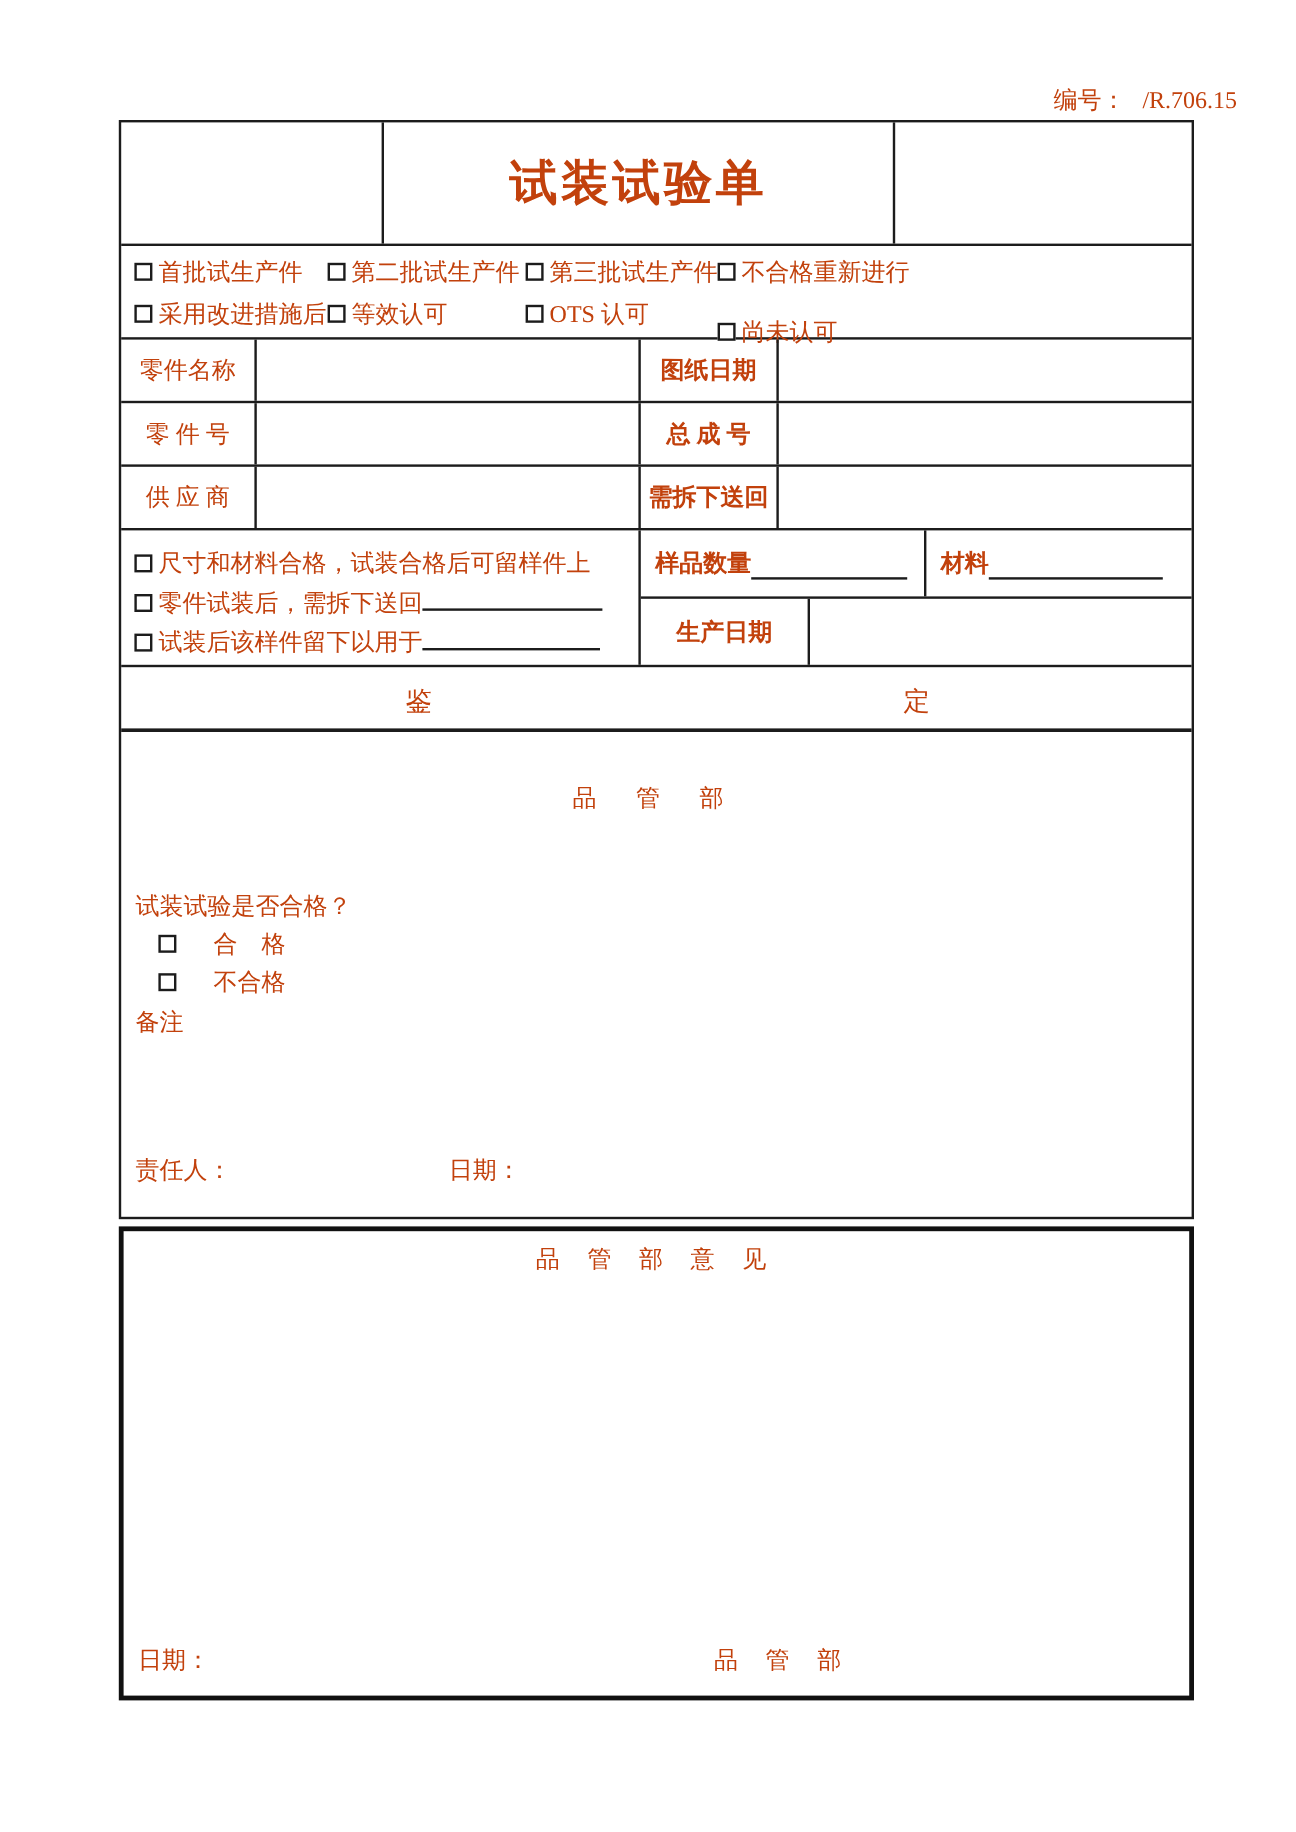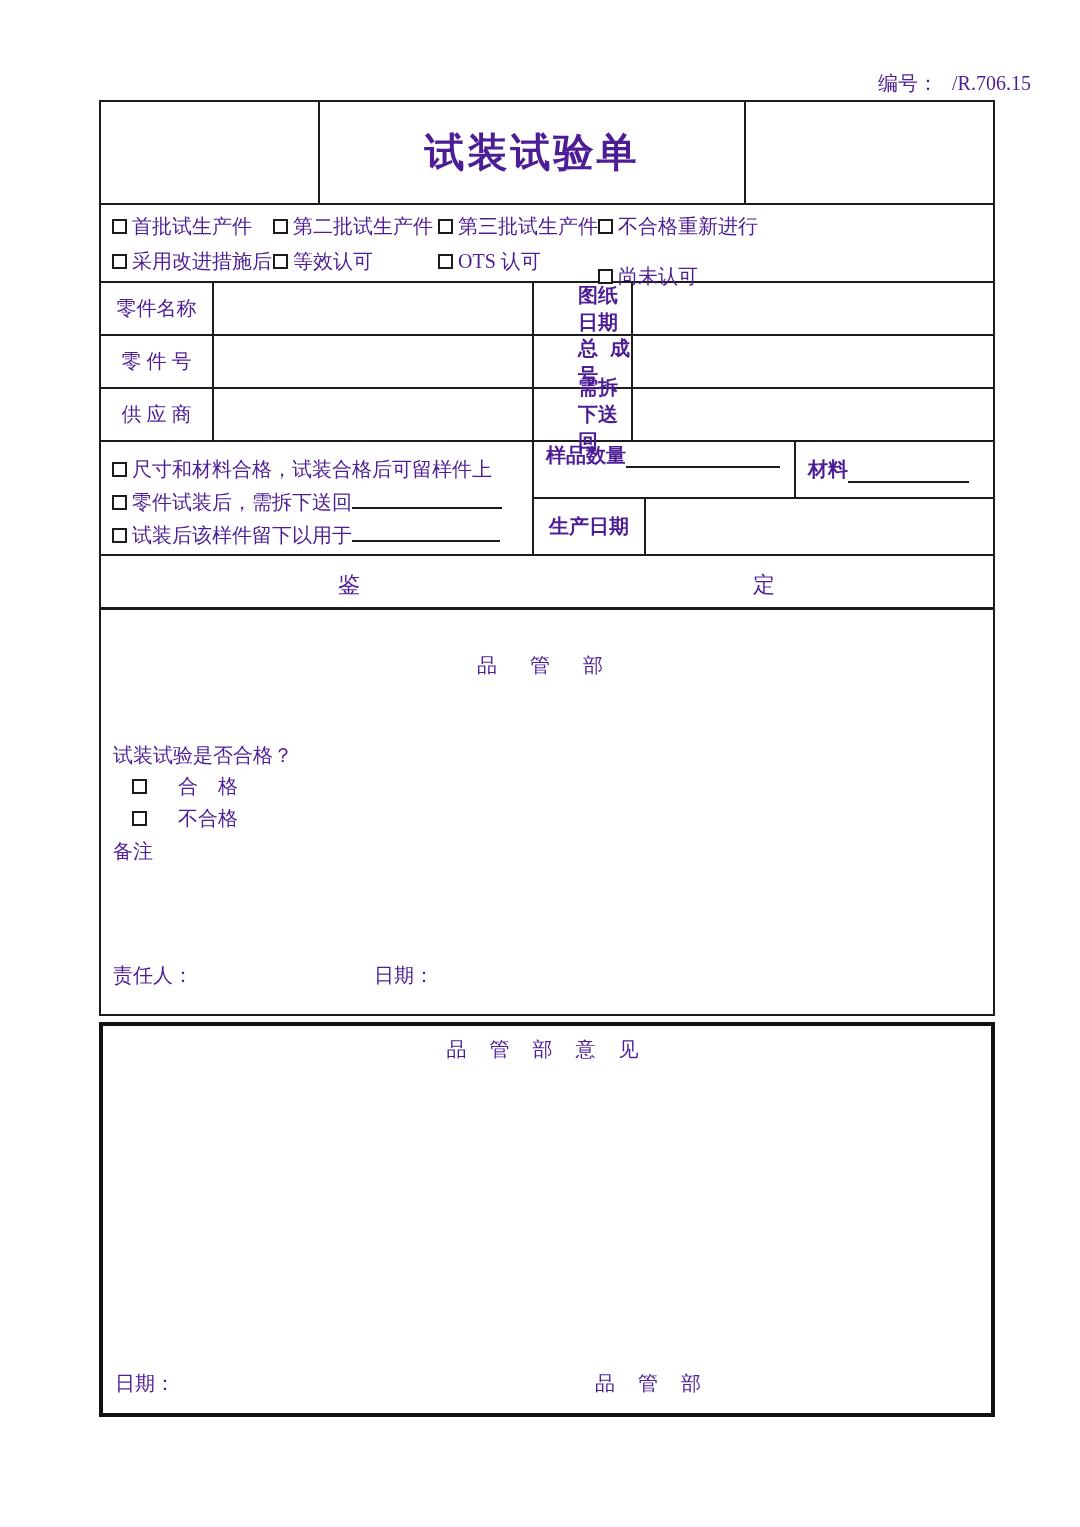--- a/index.html
+++ b/index.html
@@ -3,21 +3,21 @@
 <meta charset="utf-8">
 <style>
   * { margin: 0; padding: 0; box-sizing: border-box; }
   html, body { background: #e9e9e9; }
   .page {
     position: relative;
     width: 1080px;
     height: 1527px;
     background: #ffffff;
     font-family: "Liberation Serif", "DejaVu Serif", serif;
-    color: #4c1d95;
+    color: #c2410c;
     margin: 0 auto;
     overflow: hidden;
   }
   
   .doc-number {
     position: absolute;
     top: 70px;
     left: 878px;
     font-size: 20px;
     white-space: nowrap;
@@ -65,42 +65,42 @@
     border: 2px solid #1c1c1c;
     vertical-align: -1px;
     margin-right: 5px;
     background: #fff;
   }
 
   
   .field-row { height: 53px; font-size: 20px; }
   .f-label   { width: 113px; border-right: 2px solid #1c1c1c; display: flex; align-items: center; justify-content: center; }
   .f-value   { width: 320px; border-right: 2px solid #1c1c1c; }
-  .f-rlabel  { width: 99px; border-right: 2px solid #1c1c1c; display: flex; align-items: center; justify-content: center;
-               font-family: Liberation Mono, monospace; font-weight: 700; padding-left: 44px; }
+  .f-rlabel  { width: 115px; border-right: 2px solid #1c1c1c; display: flex; align-items: center; justify-content: center;
+               font-family: Liberation Serif, serif; font-weight: 700; }
   .f-rvalue  { flex: 1; }
 
   
   .sample-row { height: 114px; }
   .disposition-cell { width: 433px; border-right: 2px solid #1c1c1c; padding: 14px 0 0 11px; font-size: 20px; font-family: Liberation Mono, monospace; }
   .disposition-cell .line { height: 33px; white-space: nowrap; }
   .fill {
     display: inline-block;
     border-bottom: 2px solid #1c1c1c;
     height: 18px;
     vertical-align: baseline;
   }
   .sample-right { flex: 1; display: flex; flex-direction: column; }
   .sr-top { flex: 1; display: flex; border-bottom: 2px solid #1c1c1c; }
   .sr-bottom { flex: 1; display: flex; }
-  .qty-cell { width: 262px; border-right: 2px solid #1c1c1c; display: flex; padding: 0 14px 0 12px; }
+  .qty-cell { width: 238px; border-right: 2px solid #1c1c1c; display: flex; align-items: center; padding: 0 14px 0 12px; }
   .mat-cell { flex: 1; display: flex; align-items: center; padding: 0 24px 0 12px; }
   .bold-hei { font-family: "Liberation Sans", "DejaVu Sans", sans-serif; font-weight: 700; font-size: 20px; white-space: nowrap; }
   .grow-fill { flex: 1; border-bottom: 2px solid #1c1c1c; height: 20px; margin-top: 6px; }
-  .pdate-cell { width: 112px; border-right: 2px solid #1c1c1c; display: flex; align-items: center; justify-content: center; }
+  .pdate-cell { width: 141px; border-right: 2px solid #1c1c1c; display: flex; align-items: center; justify-content: center; }
   .pdate-value { flex: 1; }
 
   
   .appraisal-row { height: 54px; border-bottom: 3px solid #1c1c1c; font-size: 22px; }
   .appraisal-row span { position: absolute; top: 14px; }
   .ap-left  { left: 237px; }
   .ap-right { left: 652px; }
 
   
   .qc-row { height: 404px; font-size: 20px; }

